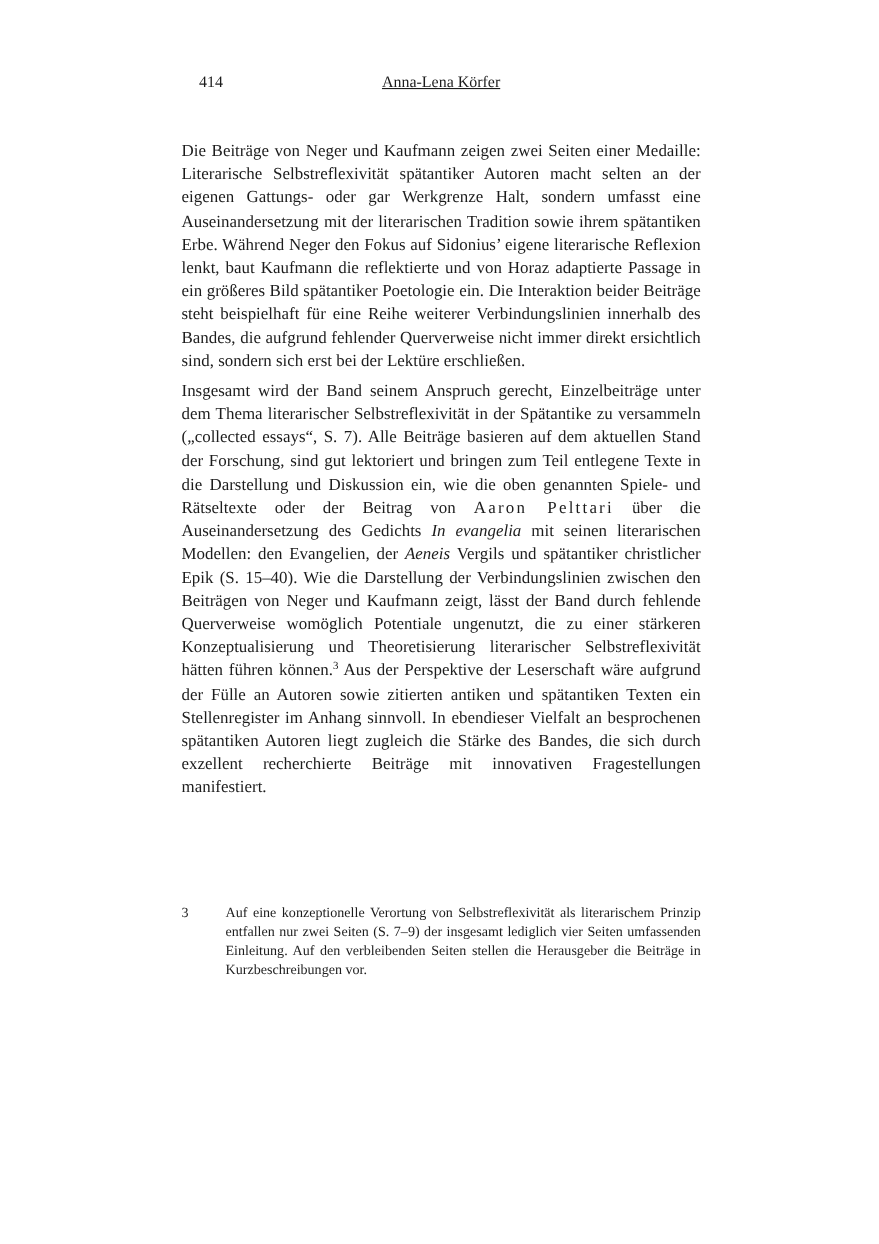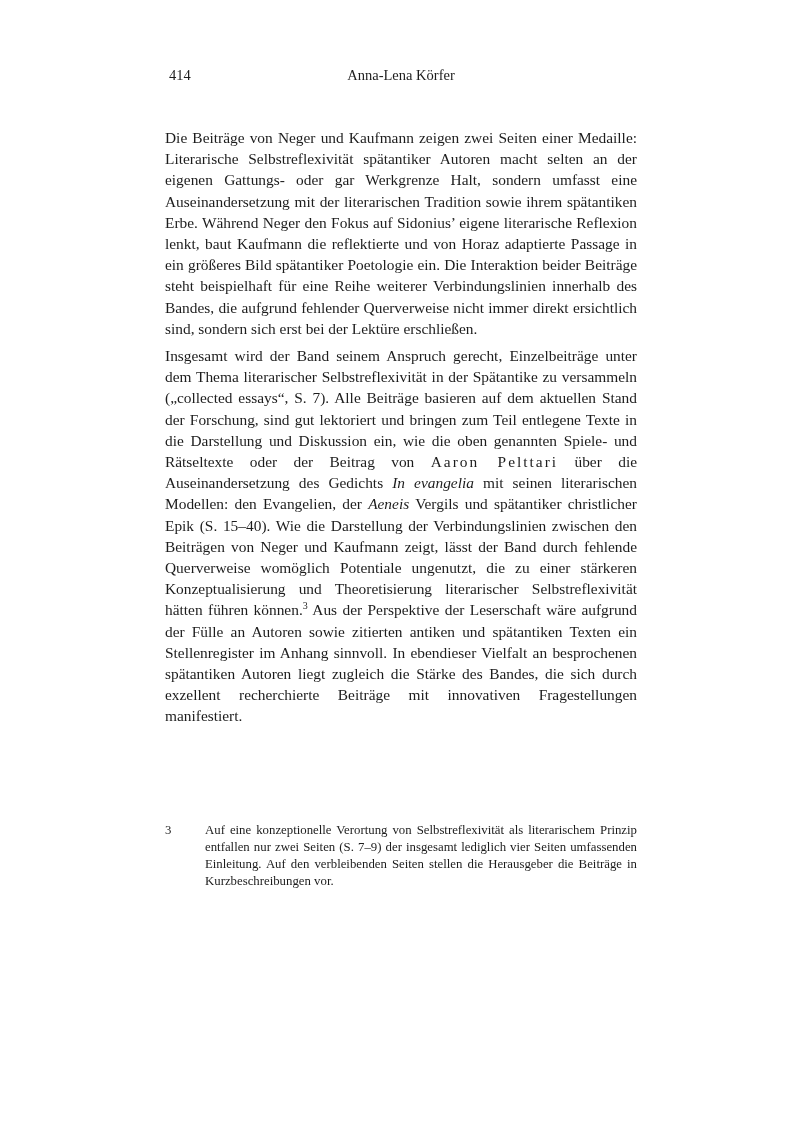--- a/index.html
+++ b/index.html
@@ -20,29 +20,30 @@
   .running-header {
     position: absolute;
     top: 67px;
     left: 165px;
     width: 472px;
     height: 20px;
     font-size: 14.5px;
   }
   .page-number {
     position: absolute;
-    left: 4px;
+    left: 16px;
     top: 0;
   }
   .running-head {
     position: absolute;
     left: 0;
     right: 0;
     top: 0;
     text-align: center;
+    text-decoration: underline;
   }
   .text-block {
     position: absolute;
     top: 127px;
     left: 165px;
     width: 472px;
   }
   .para {
     margin: 0;
     padding: 0;

